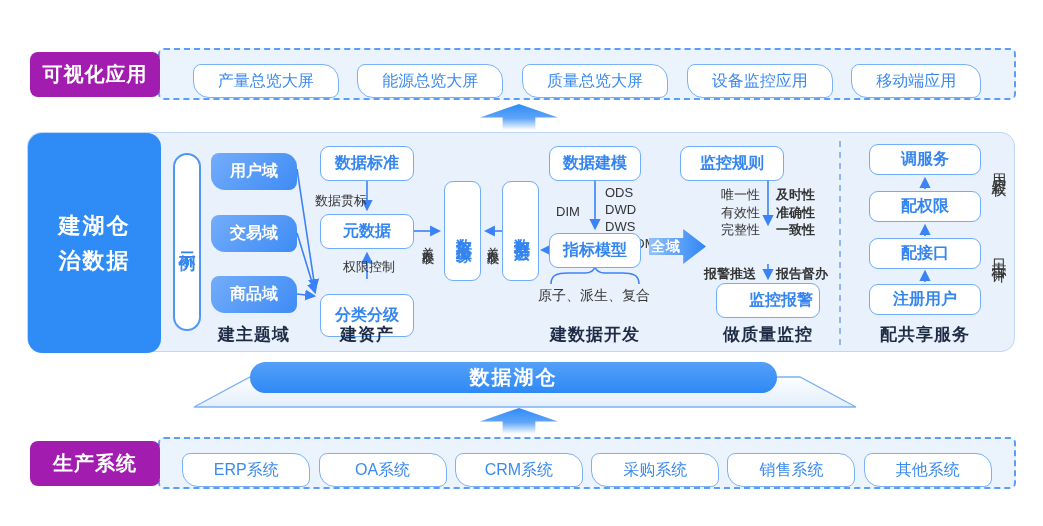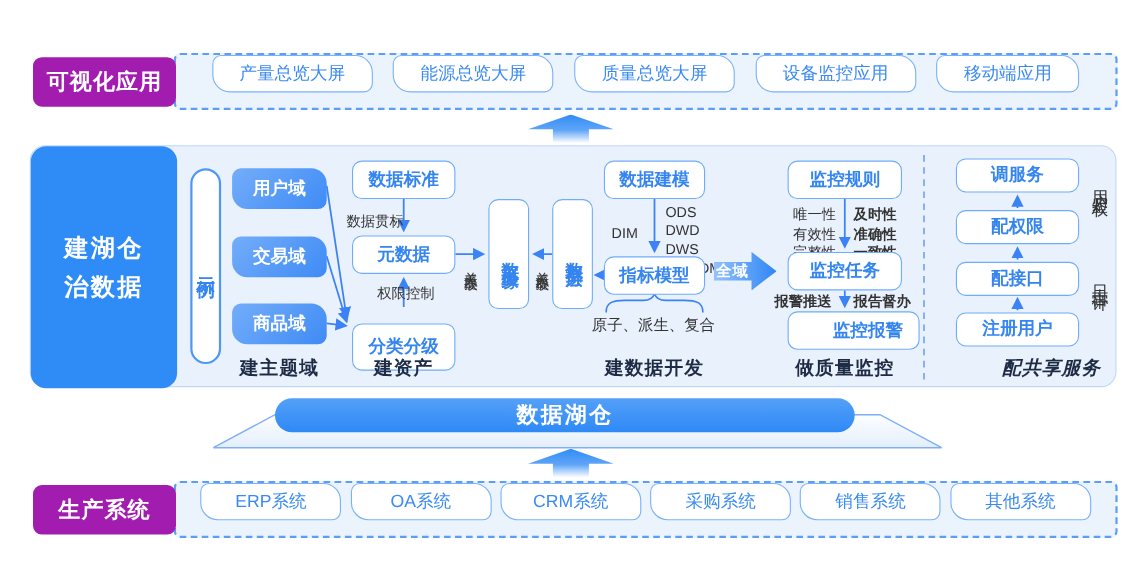--- a/index.html
+++ b/index.html
@@ -5,21 +5,21 @@
   * { margin:0; padding:0; box-sizing:border-box; }
   html,body { width:1043px; height:526px; background:#ffffff; font-family:"Liberation Sans","DejaVu Sans",sans-serif; }
   .stage { position:relative; width:1043px; height:526px; overflow:hidden; background:#fff; }
 
   
   .blue-label { position:absolute; background:#a21caf; color:#fff; font-weight:bold; font-size:20px;
     display:flex; align-items:center; justify-content:center; border-radius:8px; letter-spacing:1px; }
 
   
   .dashed-box { position:absolute; background:#EBF3FD; border:2px dashed #5C9DF8; border-radius:6px;
-    display:flex; align-items:flex-start; justify-content:space-evenly; padding:0 14px; }
+    display:flex; align-items:flex-end; justify-content:space-evenly; padding:0 14px; }
 
   
   .tag-btn { background:#fff; border:1.5px solid #79B2F9; color:#3A8AF1; font-size:16px;
     border-radius:8px 16px 8px 16px; height:34px; display:flex; align-items:center; justify-content:center;
     padding:0 24px; white-space:nowrap; }
   .sys-btn { width:128px; padding:11px; }
 
   
   .panel { position:absolute; left:27px; top:132px; width:988px; height:220px;
     background:#E9F1FC; border:1.5px solid #BFD7F7; border-radius:14px; }
@@ -142,44 +142,43 @@
       <div>ADS/DM</div>
     </div>
     <div class="flow-box" style="left:521px; top:100px; width:92px; height:35px;">指标模型</div>
     <div class="small-label" style="left:510px; top:153px; font-size:14px;">原子、派生、复合</div>
     <div class="caption" style="left:497px; width:140px;">建数据开发</div>
 
     <div class="quanyu-arrow">
       <span>全域</span>
     </div>
 
-    <div class="flow-box" style="left:688px; top:13px; width:104px; height:35px;">监控规则</div>
+    <div class="flow-box" style="left:652px; top:13px; width:104px; height:35px;">监控规则</div>
     <div class="small-label" style="left:688px; top:53px; text-align:right; width:44px; font-weight:normal;">
       <div>唯一性</div>
       <div>有效性</div>
       <div>完整性</div>
     </div>
     <div class="small-label" style="left:748px; top:53px; font-weight:bold;">
       <div>及时性</div>
       <div>准确性</div>
       <div>一致性</div>
     </div>
-    <div class="flow-box" style="left:688px; top:96px; width:104px; height:35px;">监控任务</div>
     <div class="small-label" style="left:676px; top:132px; font-weight:bold;">报警推送</div>
     <div class="small-label" style="left:748px; top:132px; font-weight:bold;">报告督办</div>
-    <div class="flow-box" style="left:688px; top:150px; width:120px; height:35px;padding-left:26px;">监控报警</div>
+    <div class="flow-box" style="left:688px; top:150px; width:104px; height:35px;padding-left:26px;">监控报警</div>
     <div class="caption" style="left:670px; width:140px;">做质量监控</div>
 
     <div class="flow-box share-box" style="top:11px;">调服务</div>
     <div class="flow-box share-box" style="top:58px;">配权限</div>
     <div class="flow-box share-box" style="top:105px;">配接口</div>
     <div class="flow-box share-box" style="top:151px;">注册用户</div>
     <div class="side-vlabel" style="left:961px; top:28px;">用户鉴权</div>
     <div class="side-vlabel" style="left:961px; top:114px;">日志审计</div>
-    <div class="caption" style="left:858px; width:140px;font-style:italic;">配共享服务</div>
+    <div class="caption" style="left:827px; width:140px;">配共享服务</div>
   </div>
 
   <svg class="trapezoid" viewBox="0 0 664 36">
     <defs>
       <linearGradient id="tg" x1="0" y1="0" x2="0" y2="1">
         <stop offset="0" stop-color="#FDFEFF"></stop>
         <stop offset="1" stop-color="#E3EEFC"></stop>
       </linearGradient>
     </defs>
     <path d="M57,3 L607,3 L663,33 L1,33 Z" fill="url(#tg)" stroke="#7FB0F5" stroke-width="1.3"></path>

